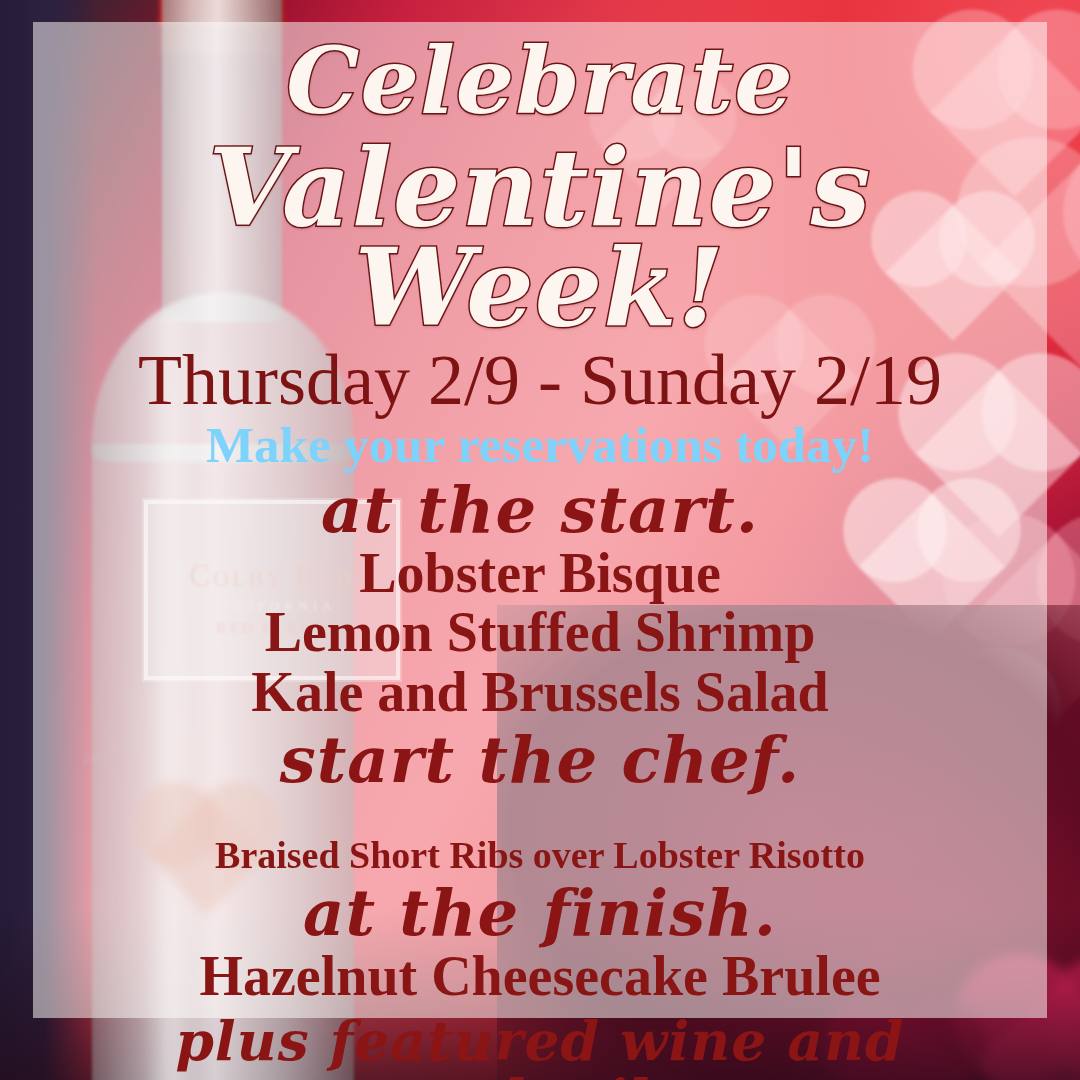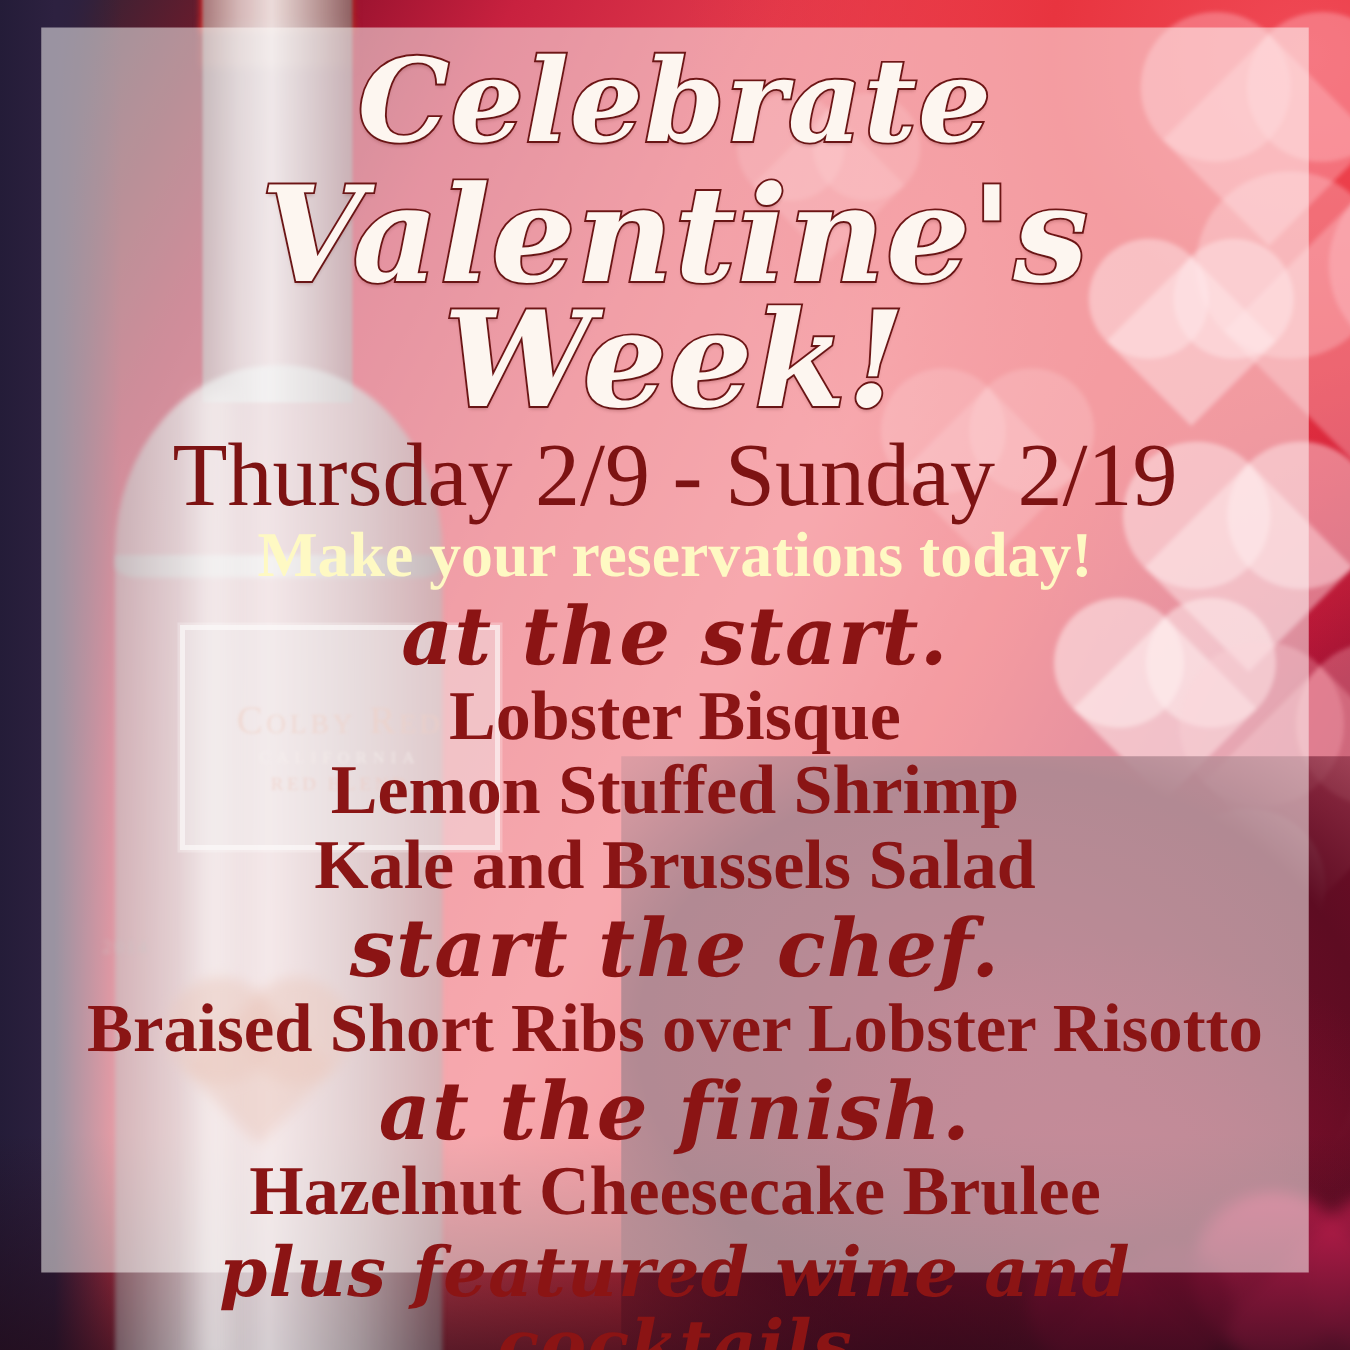--- a/index.html
+++ b/index.html
@@ -193,21 +193,21 @@
     font-size:72px;
     color:#7d1313;
     margin:6px 0 0 0;
     line-height:1.02;
     letter-spacing:0px;
   }
   .subline{
     font-family:"Liberation Serif", serif;
     font-weight:bold;
     font-size:51px;
-    color:#fef9c3;
+    color:#7dd3fc;
     margin:2px 0 0 0;
     line-height:1.04;
   }
   .course-head{
     font-family:"DejaVu Serif", serif;
     font-style:italic;
     font-weight:bold;
     font-size:64px;
     color:#8b1414;
     margin:4px 0 0 0;
@@ -215,21 +215,21 @@
     letter-spacing:1px;
   }
   .dish{
     font-family:"Liberation Serif", serif;
     font-weight:bold;
     font-size:56px;
     color:#8a1515;
     margin:0;
     line-height:1.06;
   }
-  .dish.wide{font-size:55px;}
+  .dish.wide{font-size:38px;margin-top:41px;}
   .closer{
     font-family:"DejaVu Serif", serif;
     font-style:italic;
     font-weight:bold;
     font-size:55px;
     color:#8b1414;
     margin:6px 0 0 0;
     line-height:1.04;
     letter-spacing:1px;
   }

